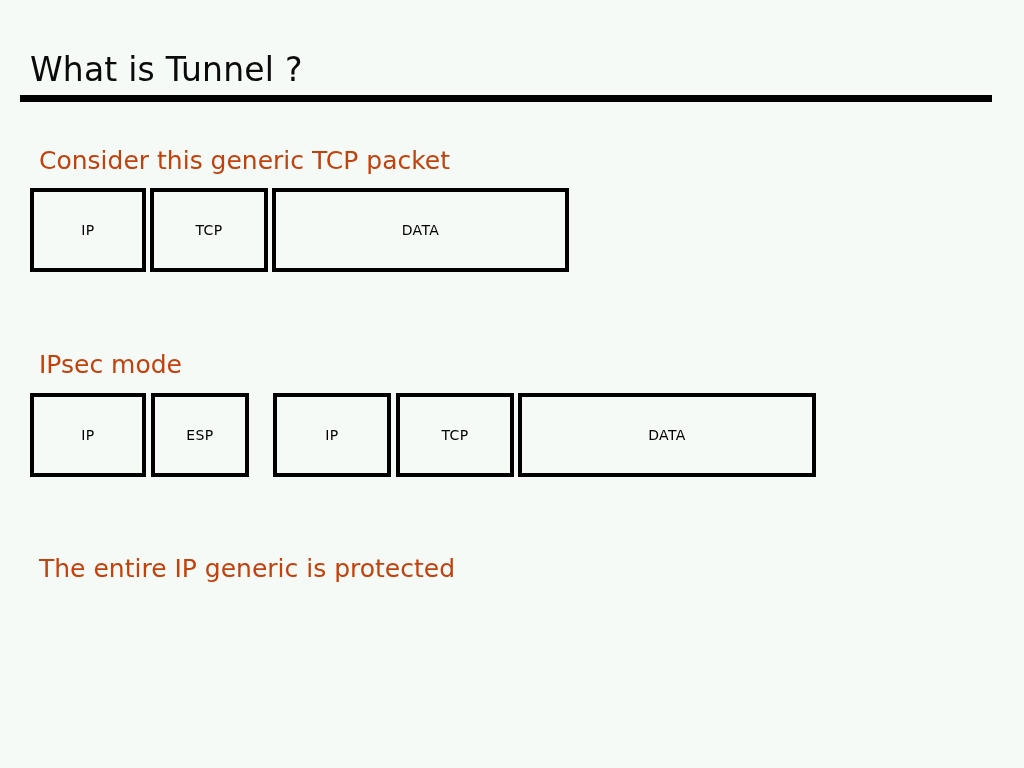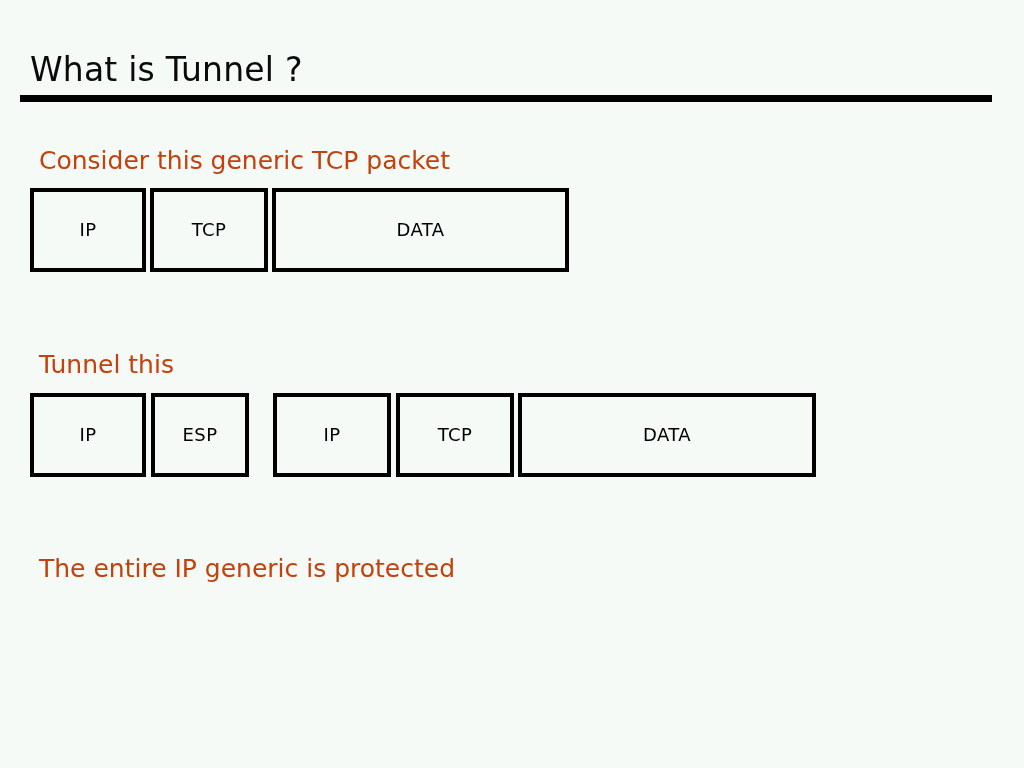--- a/index.html
+++ b/index.html
@@ -76,21 +76,21 @@
     height: 84px;
     box-sizing: border-box;
     border: 4px solid #000000;
     background: #f5faf6;
     display: flex;
     align-items: center;
     justify-content: center;
   }
 
   .field-label {
-    font-size: 18px;
+    font-size: 14px;
     font-weight: 400;
     letter-spacing: 0.4px;
     line-height: 20px;
     color: #000000;
     white-space: nowrap;
   }
 </style>
 </head>
 <body>
 
@@ -110,21 +110,21 @@
 
     <div class="field-box" style="left:120px;width:118px;">
       <span class="field-label">TCP</span>
     </div>
 
     <div class="field-box" style="left:242px;width:297px;">
       <span class="field-label">DATA</span>
     </div>
   </div>
 
-  <div class="caption caption-2">Tunnel this</div>
+  <div class="caption caption-2">IPsec mode</div>
 
   <div class="packet-row packet-row-2">
 
     <div class="field-box" style="left:0px;width:116px;">
       <span class="field-label">IP</span>
     </div>
 
     <div class="field-box" style="left:121px;width:98px;">
       <span class="field-label">ESP</span>
     </div>

